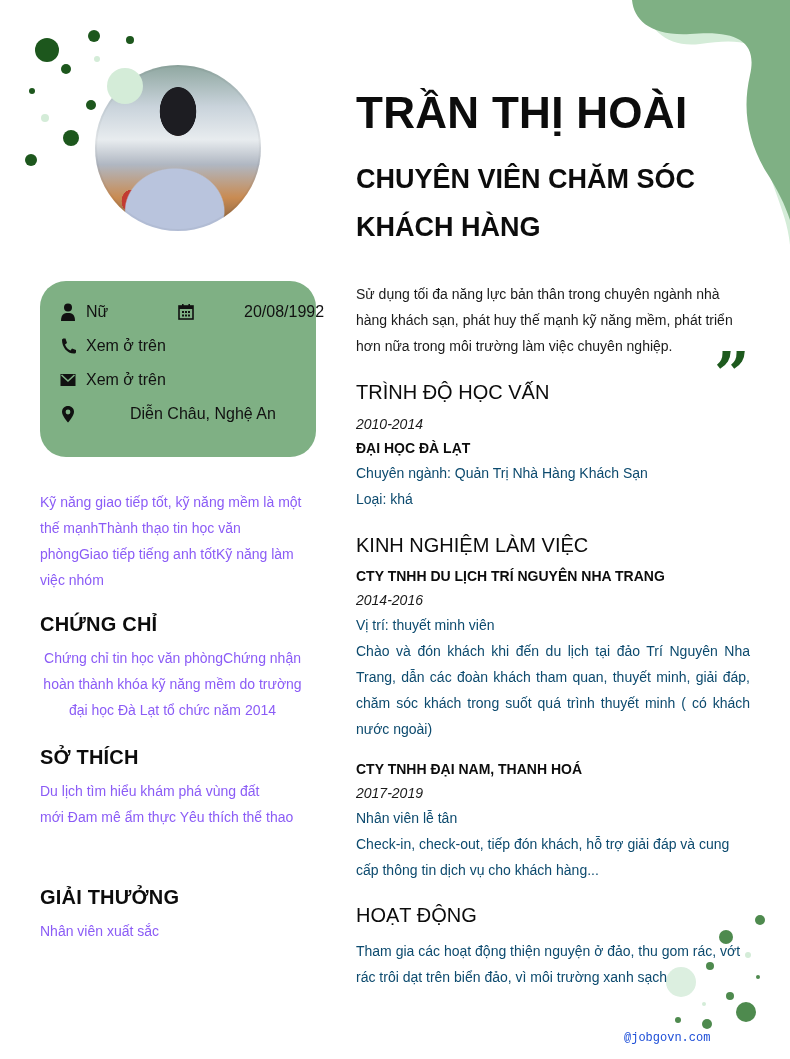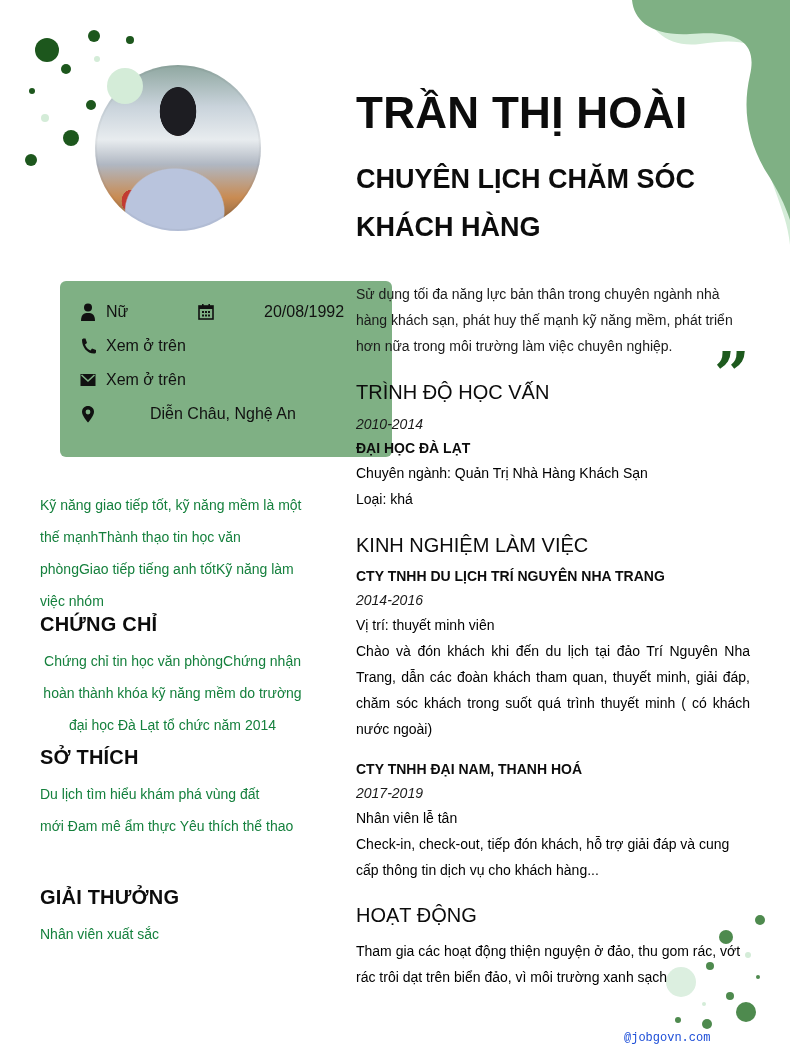--- a/index.html
+++ b/index.html
@@ -15,36 +15,36 @@
       radial-gradient(ellipse 70px 60px at 48% 88%, #b9c4dd 70%, transparent 72%),
       radial-gradient(ellipse 14px 16px at 22% 82%, #c23b32 70%, transparent 72%),
       linear-gradient(180deg, #8fa7a0 0%, #c9d3db 25%, #e8ecef 45%, #b0b7c2 60%, #c98b52 80%, #7a5a3c 100%);
   }
   .photo-cover { position:absolute; left:95px; top:65px; width:166px; height:166px; border-radius:50%; box-shadow: inset 0 0 0 2px rgba(0,0,0,0.04); }
 
   .name { position: absolute; left: 356px; top: 88px; font-size: 44px; font-weight: 700; letter-spacing: 0.3px; color: #0c0c0c; }
   .role { position: absolute; left: 356px; top: 155px; width: 360px; font-size: 27px; font-weight: 700; line-height: 48px; color: #0c0c0c; }
 
   .contact-card {
-    position: absolute; left: 40px; top: 281px; width: 332px; height: 176px;
-    background: #7fb084; border-radius: 6px; margin-left: 20px;
+    position: absolute; left: 40px; top: 281px; width: 276px; height: 176px;
+    background: #7fb084; border-radius: 26px;
   }
   .c-row { position: absolute; display: flex; align-items: center; font-size: 16px; color: #111; }
   .c-row svg { width: 16px; height: 18px; margin-right: 10px; flex: none; }
 
   .left-sec { position: absolute; left: 40px; width: 280px; }
   .sec-title { font-size: 20px; font-weight: 700; color: #0c0c0c; letter-spacing: 0.2px; }
-  .sec-text { font-size: 14px; line-height: 32px; color: #15803d; }
+  .sec-text { font-size: 14px; line-height: 26px; color: #8b5cf6; }
 
   .right { position: absolute; left: 356px; width: 394px; }
   .objective { font-size: 14px; line-height: 26px; color: #1a1a1a; }
   .r-title { font-size: 20px; font-weight: 400; color: #0c0c0c; }
   .italic { font-style: italic; font-size: 14px; line-height: 24px; color: #1a1a1a; }
   .bold-sm { font-size: 14px; font-weight: 700; line-height: 24px; color: #0c0c0c; }
-  .text { font-size: 14px; line-height: 26px; color: #000000; }
+  .text { font-size: 14px; line-height: 26px; color: #0c4a6e; }
   .justify { text-align: justify; }
 
   .quote { position: absolute; left: 714px; top: 344px; font-family: "DejaVu Serif", serif; font-weight: 700; font-size: 62px; line-height: 62px; color: #1e5a1e; letter-spacing: -4px; }
   .watermark { position: absolute; left: 624px; top: 1031px; font-family: "Liberation Mono", monospace; font-size: 12px; color: #1d4ed8; }
 </style>
 </head>
 <body>
 
 <svg class="deco" width="790" height="1059" viewBox="0 0 790 1059">
 
@@ -81,21 +81,21 @@
 
 <div class="photo"></div>
 <div class="photo-cover"></div>
 
 <svg class="deco" width="790" height="300" viewBox="0 0 790 300">
   <circle cx="125" cy="86" r="18" fill="#d4ecd8"></circle>
 </svg>
 
 <div class="name">TRẦN THỊ HOÀI</div>
 <div class="role">
-  <div>CHUYÊN LỊCH CHĂM SÓC</div>
+  <div>CHUYÊN VIÊN CHĂM SÓC</div>
   <div>KHÁCH HÀNG</div>
 </div>
 
 <div class="contact-card">
   <div class="c-row" style="left:20px; top:22px;">
     <svg viewBox="0 0 16 18">
       <circle cx="8" cy="4.5" r="4" fill="#111"></circle>
       <path d="M1 18 C1 11.5 4 10 8 10 C12 10 15 11.5 15 18 Z" fill="#111"></path>
     </svg>
     <span>Nữ</span>

